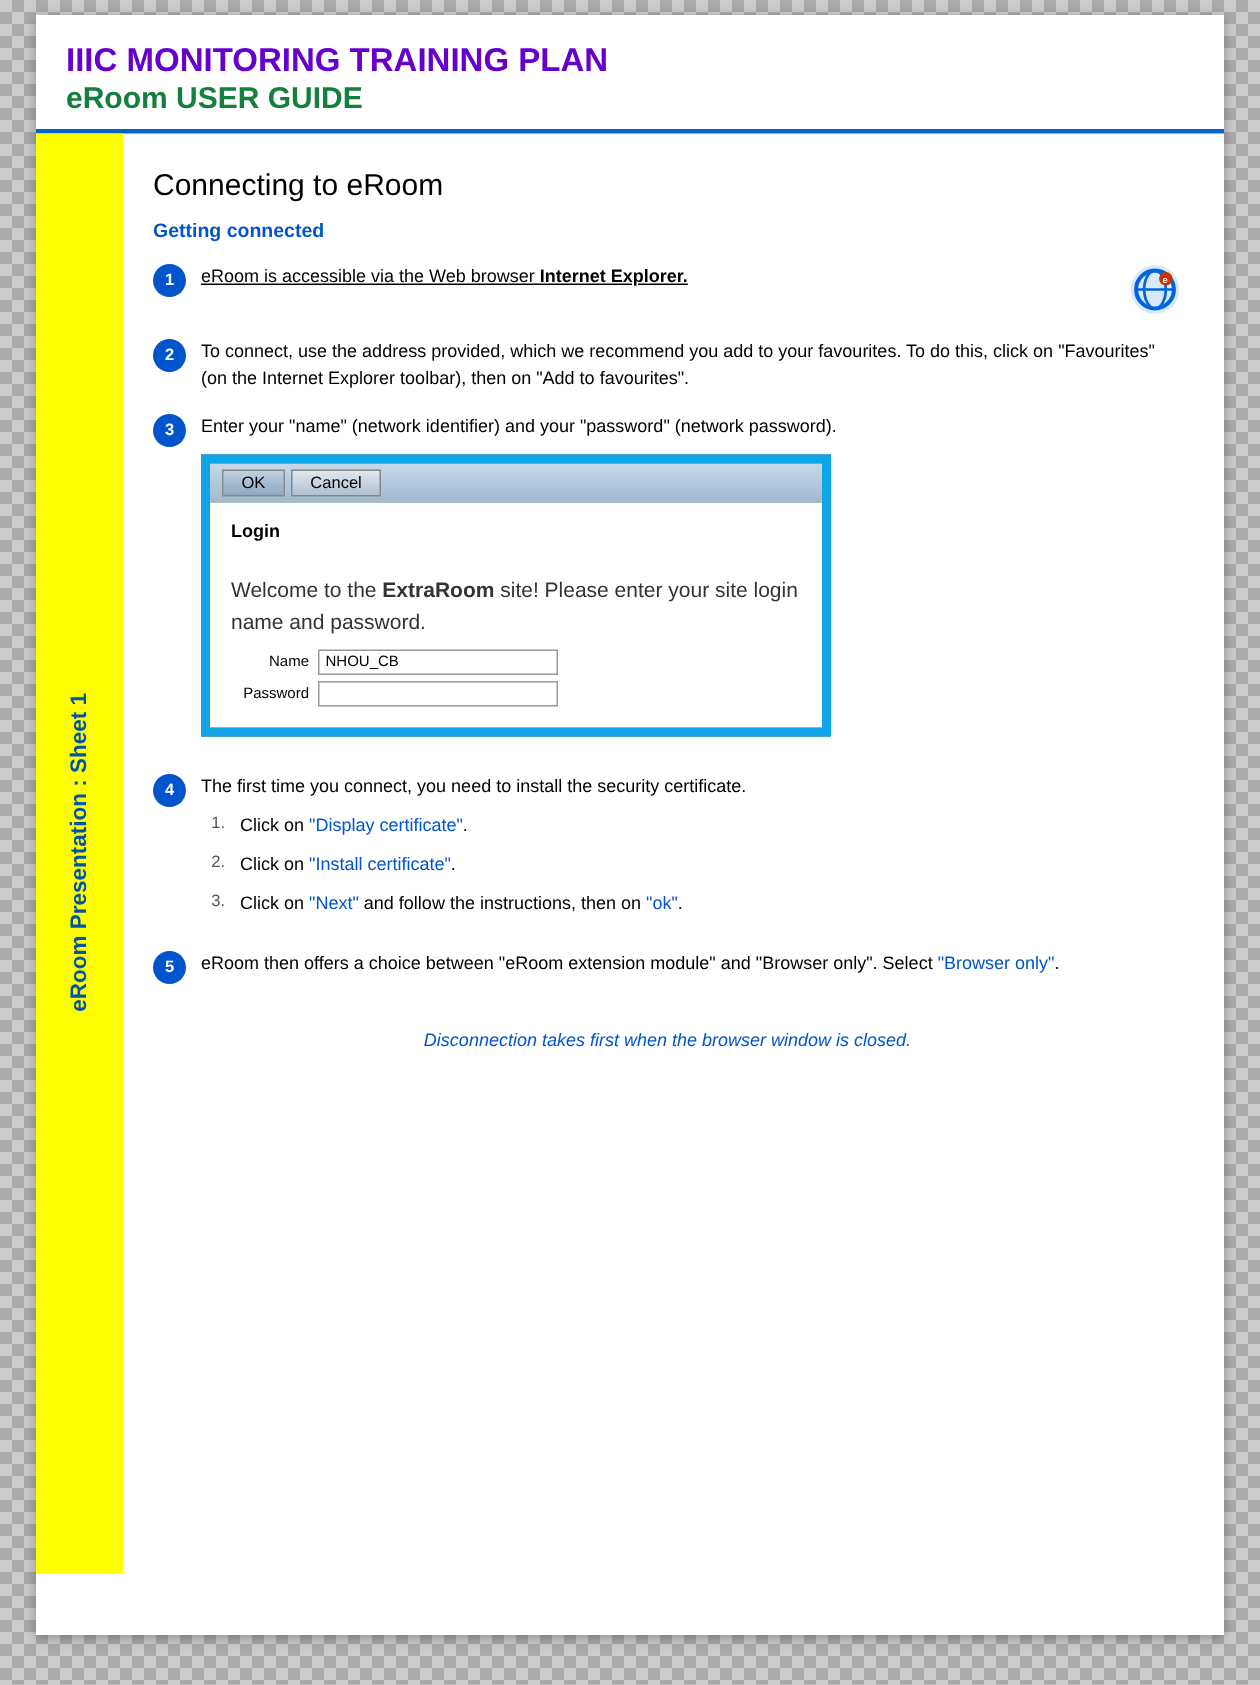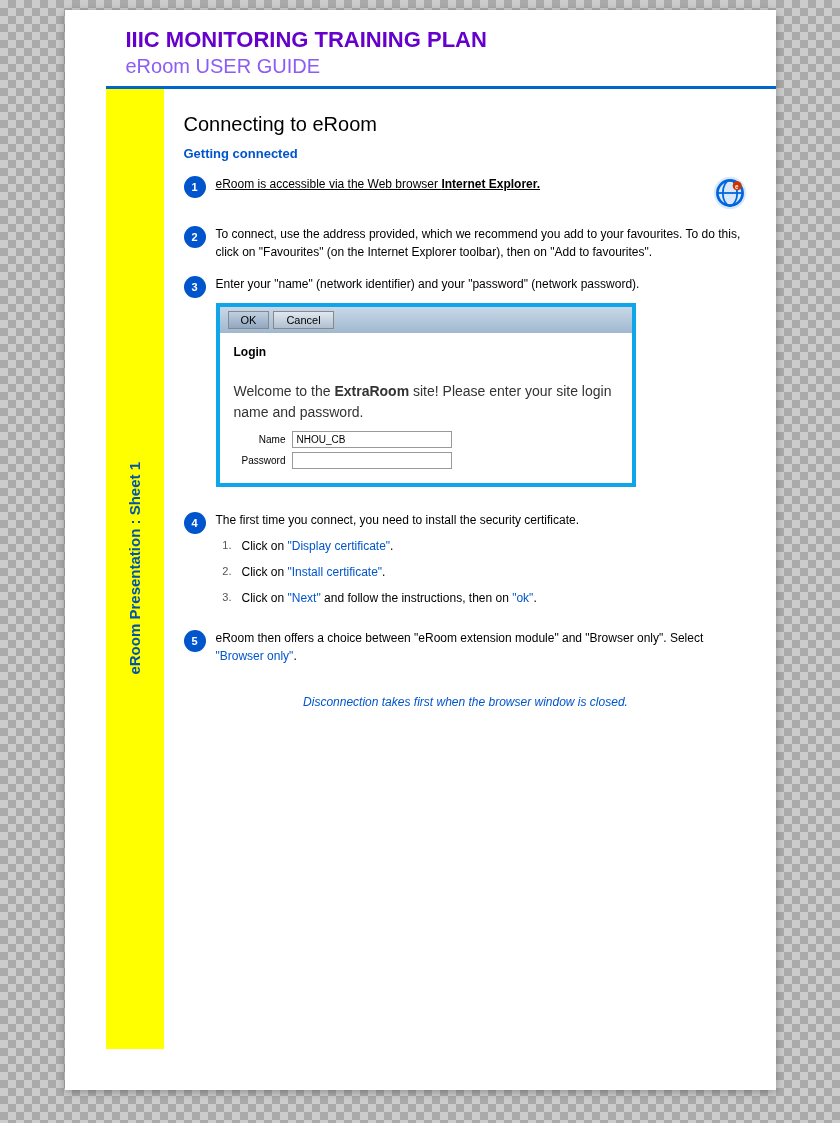--- a/index.html
+++ b/index.html
@@ -32,45 +32,44 @@
         linear-gradient(-45deg, #aaa 25%, transparent 25%),
         linear-gradient(45deg, transparent 75%, #aaa 75%),
         linear-gradient(-45deg, transparent 75%, #aaa 75%);
       background-size: 16px 16px;
       background-position: 0 0, 0 8px, 8px -8px, -8px 0px;
       background-color: #ccc;
       z-index: -1;
     }
 
     .page-wrapper {
-      width: 711px;
+      width: 792px;
       min-height: 1080px;
       background: white;
       position: relative;
       box-shadow: 0 2px 8px rgba(0,0,0,0.3);
-      padding-left: 41px;
     }
 
     
     .header {
       padding: 16px 20px 8px 20px;
       border-bottom: 3px solid #0066cc;
     }
 
     .header-title-1 {
       color: #6600cc;
       font-size: 22px;
       font-weight: bold;
       line-height: 1.3;
     }
 
     .header-title-2 {
-      color: #8b5cf6;
+      color: #15803d;
       font-size: 20px;
-      font-weight: normal;
+      font-weight: bold;
     }
 
     
     .content-area {
       display: flex;
       min-height: 960px;
     }
 
     .sidebar {
       width: 58px;
@@ -159,21 +158,21 @@
 
     .ie-icon {
       width: 36px;
       height: 36px;
       margin-left: 10px;
       flex-shrink: 0;
     }
 
     
     .login-dialog {
-      border: 4px solid #0ea5e9;
+      border: 6px solid #0ea5e9;
       margin: 10px 0 10px 0;
       max-width: 420px;
       background: #14532d;
       font-size: 11px;
     }
 
     .login-dialog-toolbar {
       display: flex;
       background: linear-gradient(to bottom, #c8d8e8, #a0b8d0);
       padding: 4px 8px;

